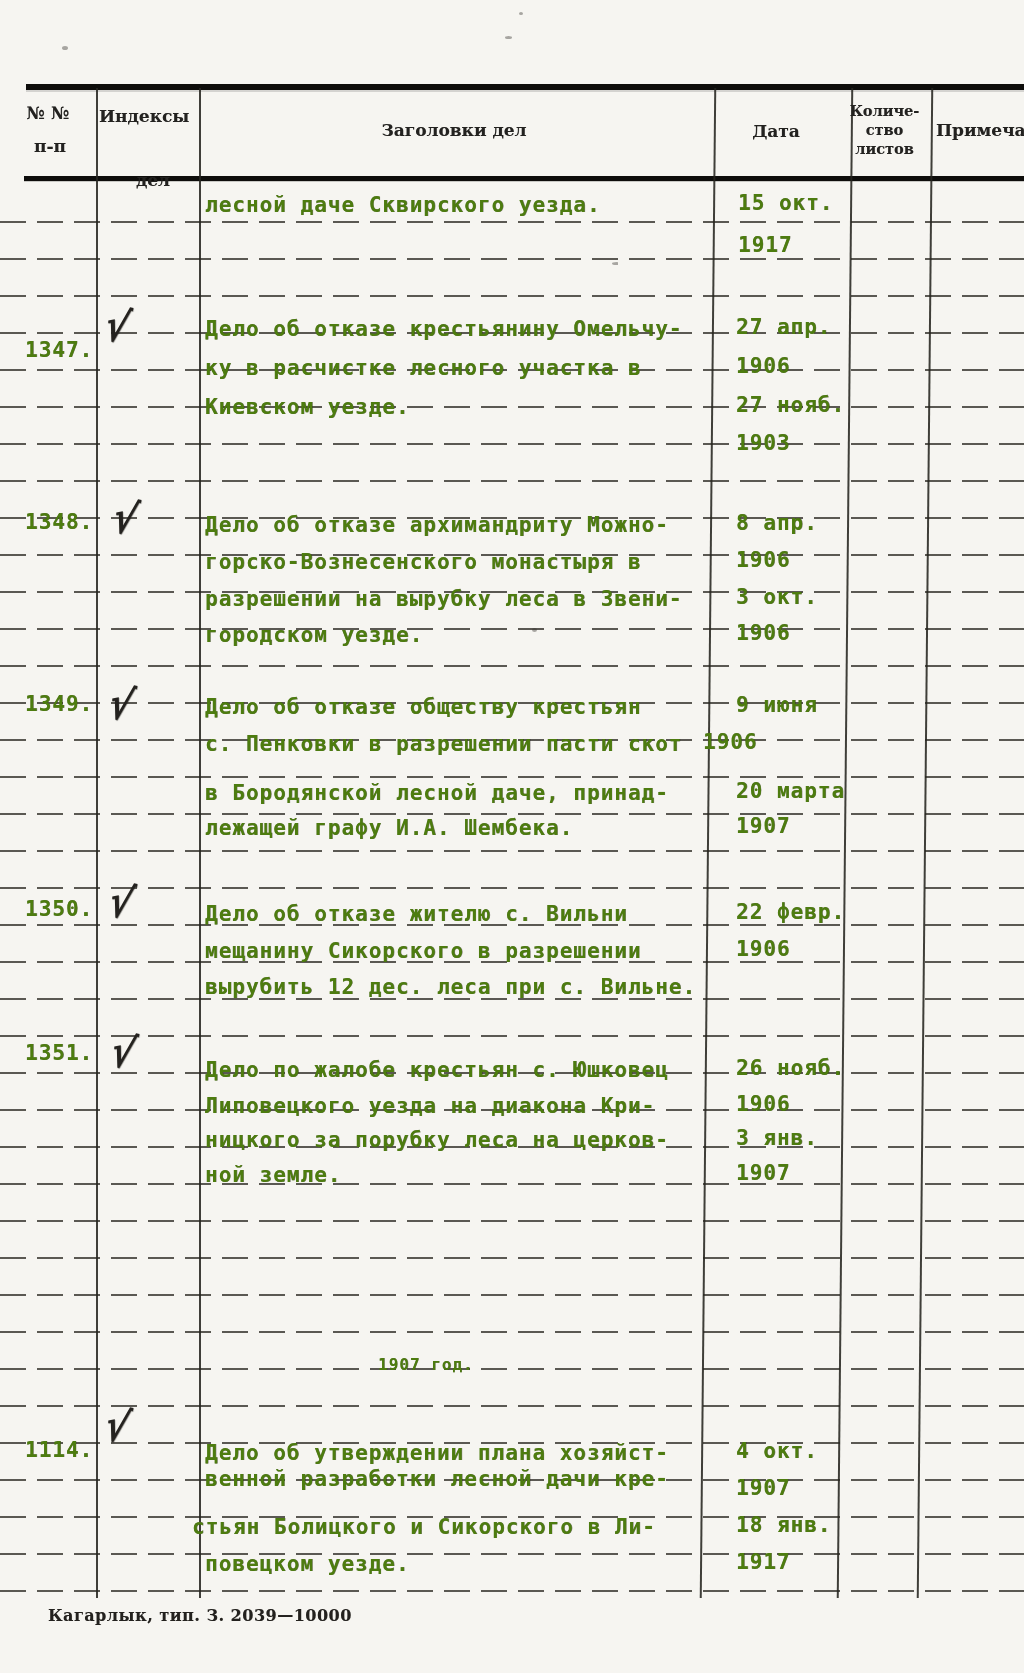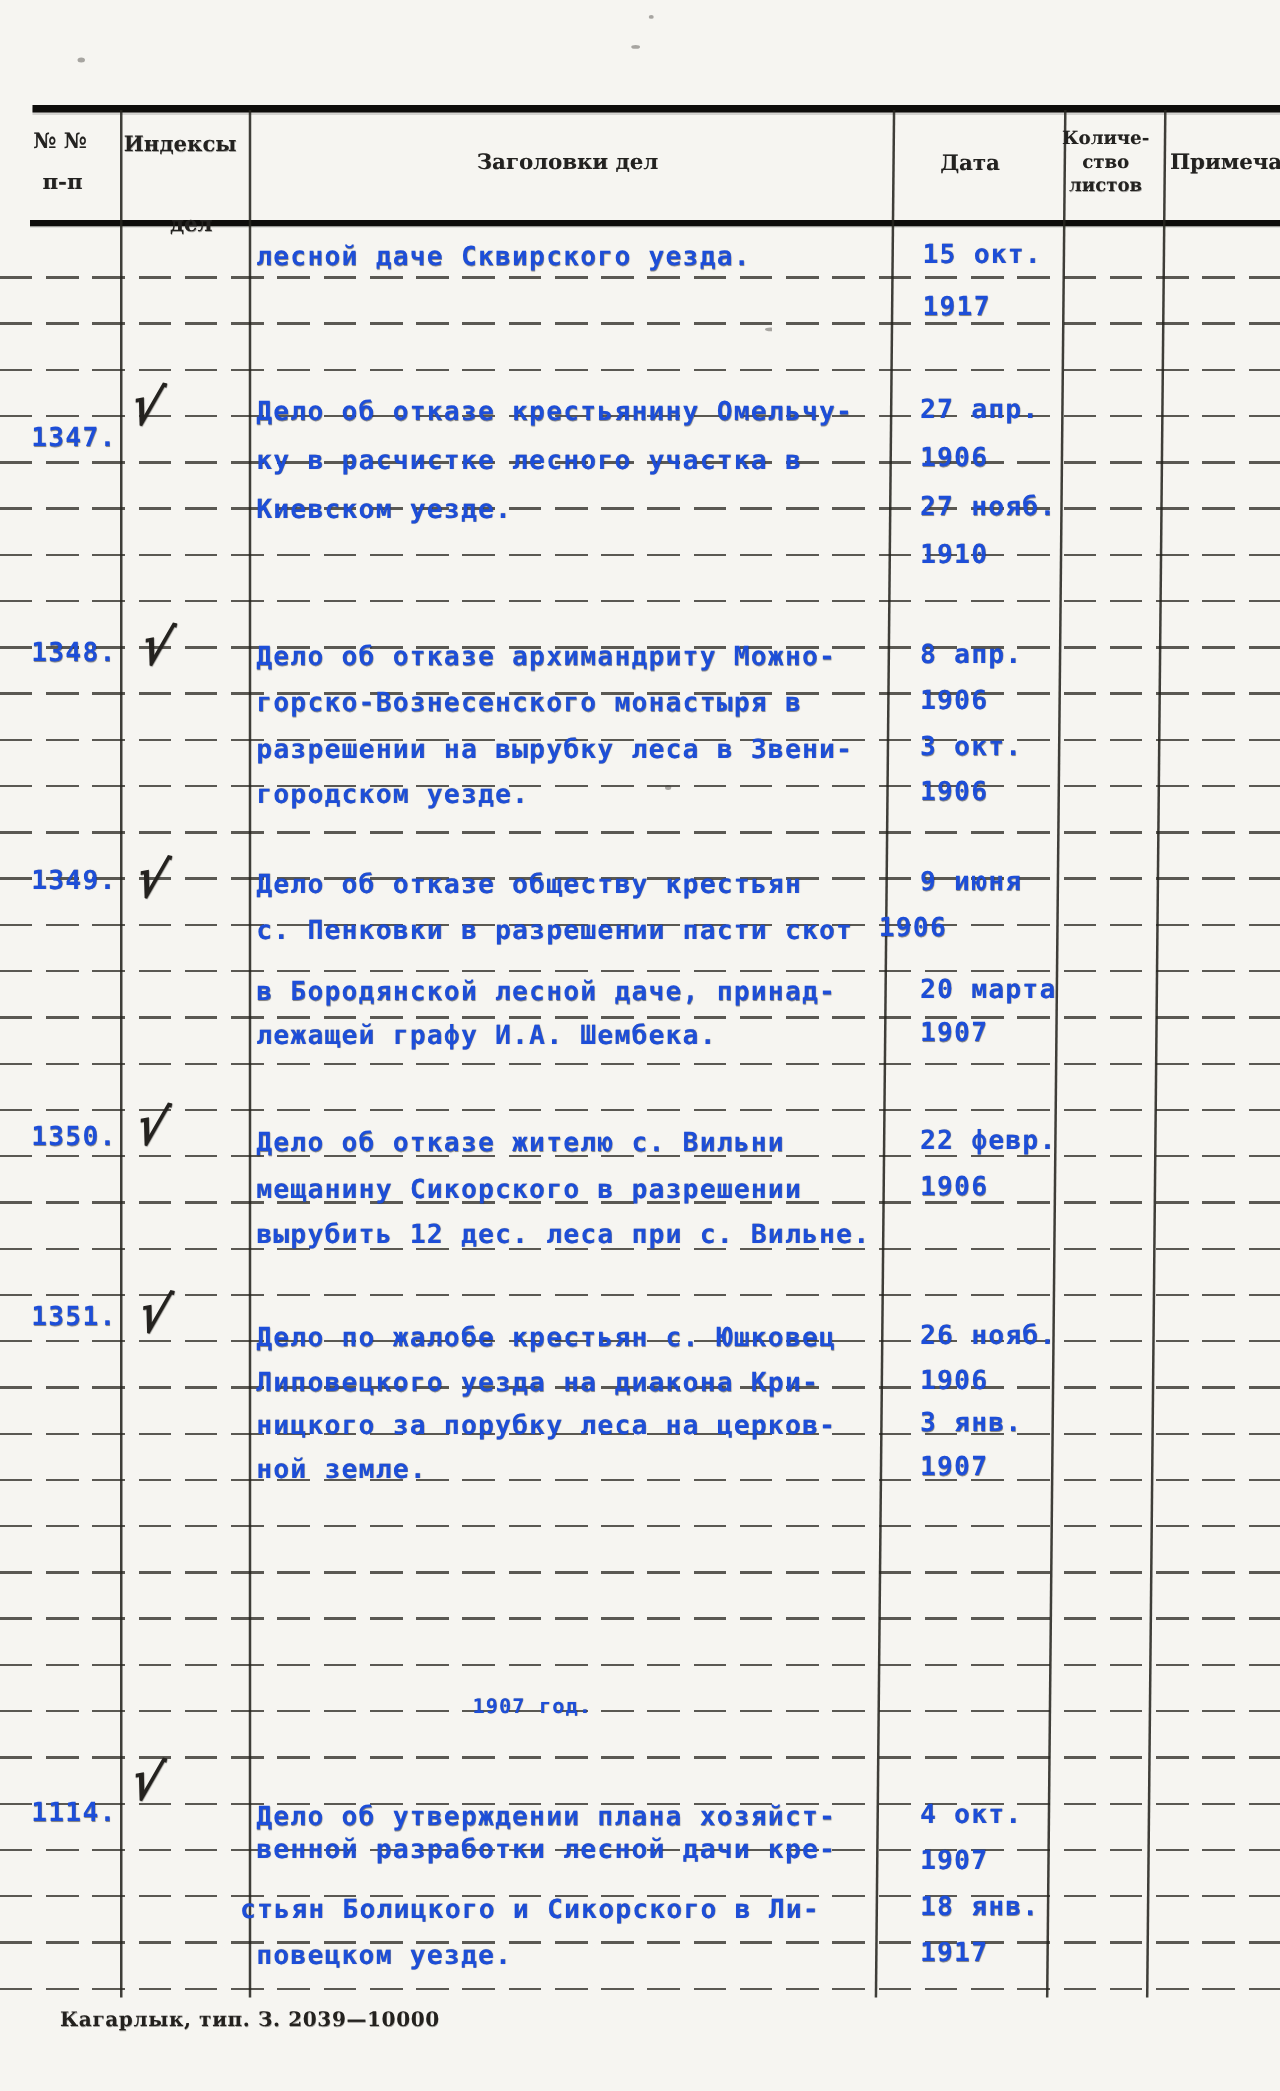--- a/index.html
+++ b/index.html
@@ -22,21 +22,21 @@
     position:absolute;left:0;top:186px;width:1024px;height:1408px;
     background-image:
       repeating-linear-gradient(90deg, rgba(246,245,241,0) 0 26px, #f6f5f1 26px 37px),
       repeating-linear-gradient(180deg, transparent 0 35px, rgba(56,54,48,.82) 35px 37px);
   }
   
   .t{
     position:absolute;white-space:nowrap;
     font-family:"DejaVu Sans Mono",monospace;
     font-weight:700;font-size:21px;line-height:26px;
-    color:#1d4ed8;letter-spacing:1px;
+    color:#4d7c0f;letter-spacing:1px;
     text-shadow:.4px .4px .6px rgba(35,33,30,.55);
   }
   .heading{font-size:16px;}
   
   .check{
     position:absolute;white-space:nowrap;
     font-family:"DejaVu Sans",sans-serif;
     font-size:34px;font-weight:700;color:#24221f;
     transform:rotate(14deg) scaleY(1.3);
     text-shadow:.5px .5px .6px rgba(35,33,30,.5);
@@ -101,21 +101,21 @@
 
   <div>
     <div class="t" style="left:25px;top:315px;margin-top:22px;">1347.</div>
     <div class="check" style="left:106px;top:306px;">√</div>
     <div class="t" style="left:205px;top:316px;">Дело об отказе крестьянину Омельчу-</div>
     <div class="t" style="left:736px;top:314px;">27 апр.</div>
     <div class="t" style="left:205px;top:355px;">ку в расчистке лесного участка в</div>
     <div class="t" style="left:736px;top:353px;">1906</div>
     <div class="t" style="left:205px;top:394px;">Киевском уезде.</div>
     <div class="t" style="left:736px;top:392px;">27 нояб.</div>
-    <div class="t" style="left:736px;top:430px;">1910</div>
+    <div class="t" style="left:736px;top:430px;">1903</div>
   </div>
 
   <div>
     <div class="t" style="left:25px;top:509px;">1348.</div>
     <div class="check" style="left:114px;top:498px;">√</div>
     <div class="t" style="left:205px;top:512px;">Дело об отказе архимандриту Можно-</div>
     <div class="t" style="left:736px;top:510px;">8 апр.</div>
     <div class="t" style="left:205px;top:549px;">горско-Вознесенского монастыря в</div>
     <div class="t" style="left:736px;top:547px;">1906</div>
     <div class="t" style="left:205px;top:586px;">разрешении на вырубку леса в Звени-</div>

